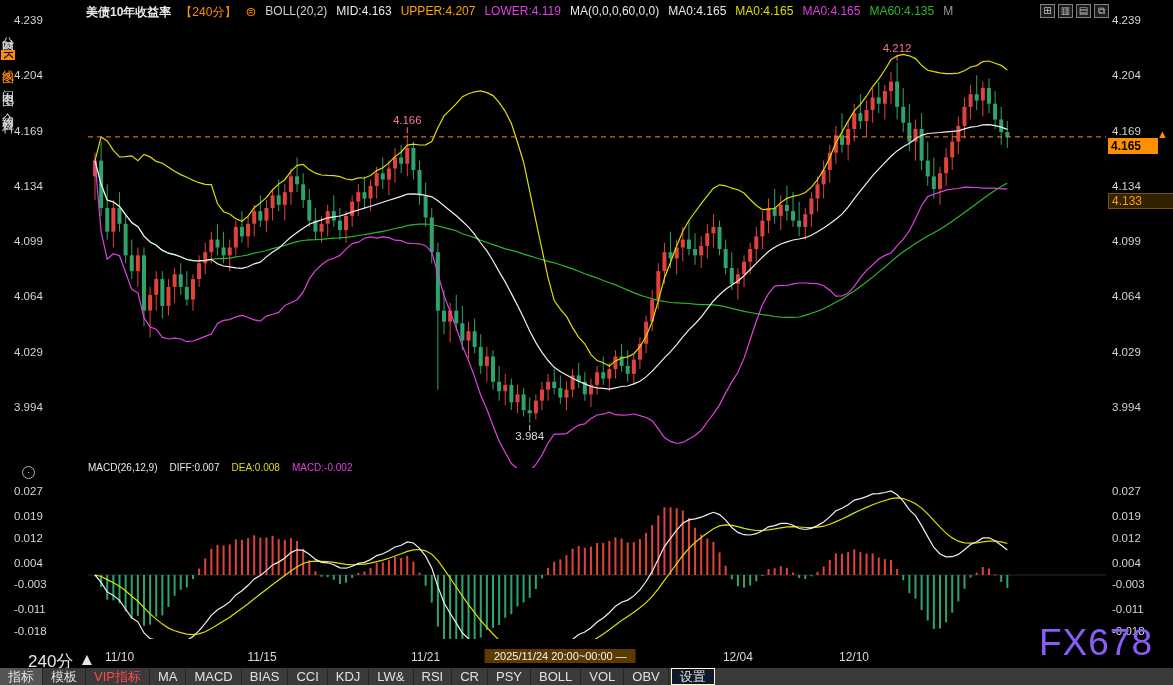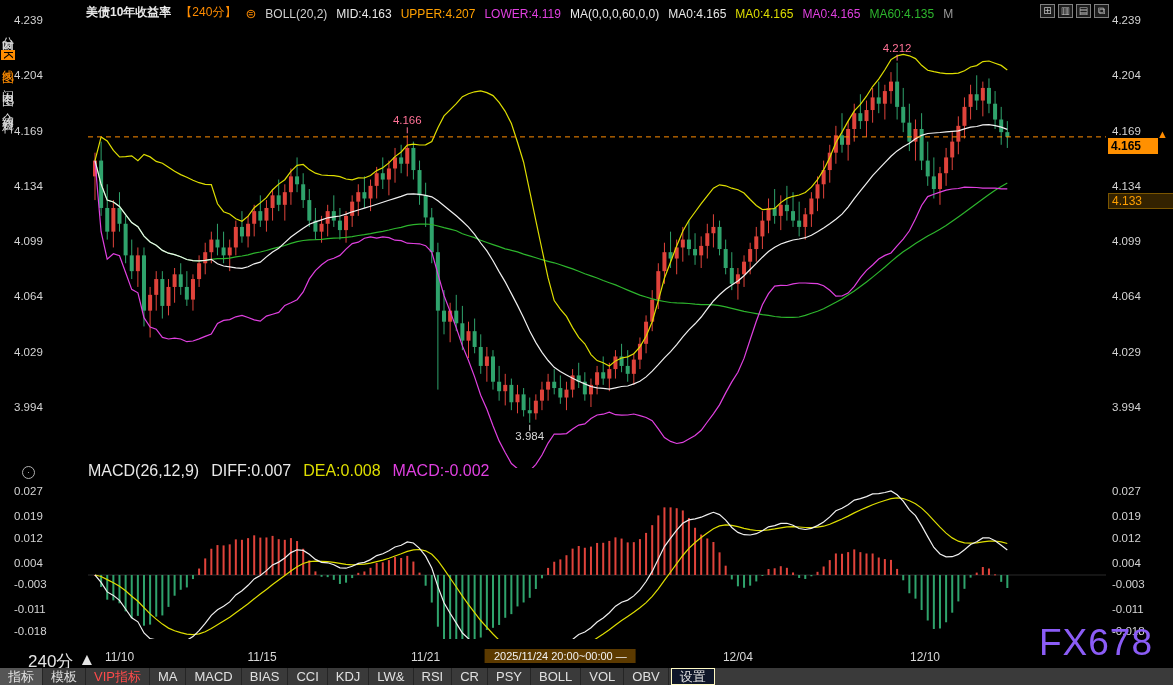--- a/index.html
+++ b/index.html
@@ -3,39 +3,39 @@
 <meta charset="utf-8">
 <style>
 *{margin:0;padding:0;box-sizing:border-box}
 html,body{background:#000}
 #app{position:relative;width:1173px;height:685px;background:#000;overflow:hidden;
      font-family:"Liberation Sans","DejaVu Sans",sans-serif;color:#ddd}
 #chart-svg{position:absolute;top:0;left:0;cursor:crosshair}
 svg text{font-family:"Liberation Sans","DejaVu Sans",sans-serif}
 
 
-#hdr{position:absolute;top:4px;left:86px;display:flex;gap:9px;font-size:12px;white-space:nowrap;z-index:3;align-items:flex-end}
+#hdr{position:absolute;top:4px;left:86px;display:flex;gap:9px;font-size:12px;white-space:nowrap;z-index:3;align-items:flex-start}
 .c-white{color:#e8e8e8}.c-gray{color:#cfcfcf}.c-orange{color:#ff8c00}.c-amber{color:#ffa000}
 .c-magenta{color:#e040e0}.c-yellow{color:#dede00}.c-green{color:#2db52d}.c-dim{color:#9a9a9a}
 .b{font-weight:bold}
 #hdr .ico{font-size:13px;cursor:pointer}
 
 
 #win-icons{position:absolute;top:4px;left:1040px;display:flex;gap:3px;z-index:3}
 .wicon{width:15px;height:14px;border:1px solid #808080;background:#1c1c1c;color:#c0c0c0;
        font-size:10px;line-height:12px;text-align:center;cursor:pointer}
 
 
 #sidebar{position:absolute;top:27px;left:0;width:15px;display:flex;flex-direction:column;gap:14px;align-items:center;z-index:3}
 .side-item{writing-mode:vertical-rl;font-size:12px;color:#dcdcdc;letter-spacing:3px;cursor:pointer}
 .side-item.active{color:#ff8c00}
 .k-badge{background:#ff8c00;color:#000;letter-spacing:0;padding:1px 0}
 
 
-#macd-hdr{position:absolute;top:462px;left:88px;display:flex;gap:12px;font-size:16px;z-index:3;white-space:nowrap}
+#macd-hdr{position:absolute;top:462px;left:88px;display:flex;gap:12px;font-size:10px;z-index:3;white-space:nowrap}
 #collapse{position:absolute;top:466px;left:22px;width:13px;height:13px;border:1px solid #b0b0b0;border-radius:50%;
           color:#b0b0b0;font-size:9px;line-height:11px;text-align:center;z-index:3;cursor:pointer}
 
 
 #tag-current{position:absolute;left:1108px;top:138px;width:50px;background:#ff9000;color:#000000;
              font-size:12px;font-weight:bold;padding:1px 3px;z-index:4}
 #tag-secondary{position:absolute;left:1108px;top:193px;width:70px;background:#332200;color:#ffa000;
                border:1px solid #7a5500;font-size:12px;padding:0 3px;z-index:4}
 #price-arrow{position:absolute;left:1157px;top:128px;color:#ff8c00;font-size:11px;z-index:4}
 
@@ -617,21 +617,21 @@
   <div id="xaxis">
     <div id="period-badge">
       <span>240分</span>
         <span>▲</span>
     </div>
     <div id="crosshair-time" style="left: 560.348px;">2025/11/24 20:00~00:00 —</div>
   <div class="xlab" style="left: 119.492px;">11/10</div>
       <div class="xlab" style="left: 262px;">11/15</div>
       <div class="xlab" style="left: 425.642px;">11/21</div>
       <div class="xlab" style="left: 737.915px;">12/04</div>
-      <div class="xlab" style="left: 925px;">12/10</div>
+      <div class="xlab" style="left: 854px;">12/10</div>
     </div>
 
   <div id="toolbar">
       <div class="tab active">指标</div>
       <div class="tab">模板</div>
       <div class="tab vip">VIP指标</div>
       <div class="tab">MA</div>
       <div class="tab">MACD</div>
       <div class="tab">BIAS</div>
       <div class="tab">CCI</div>

